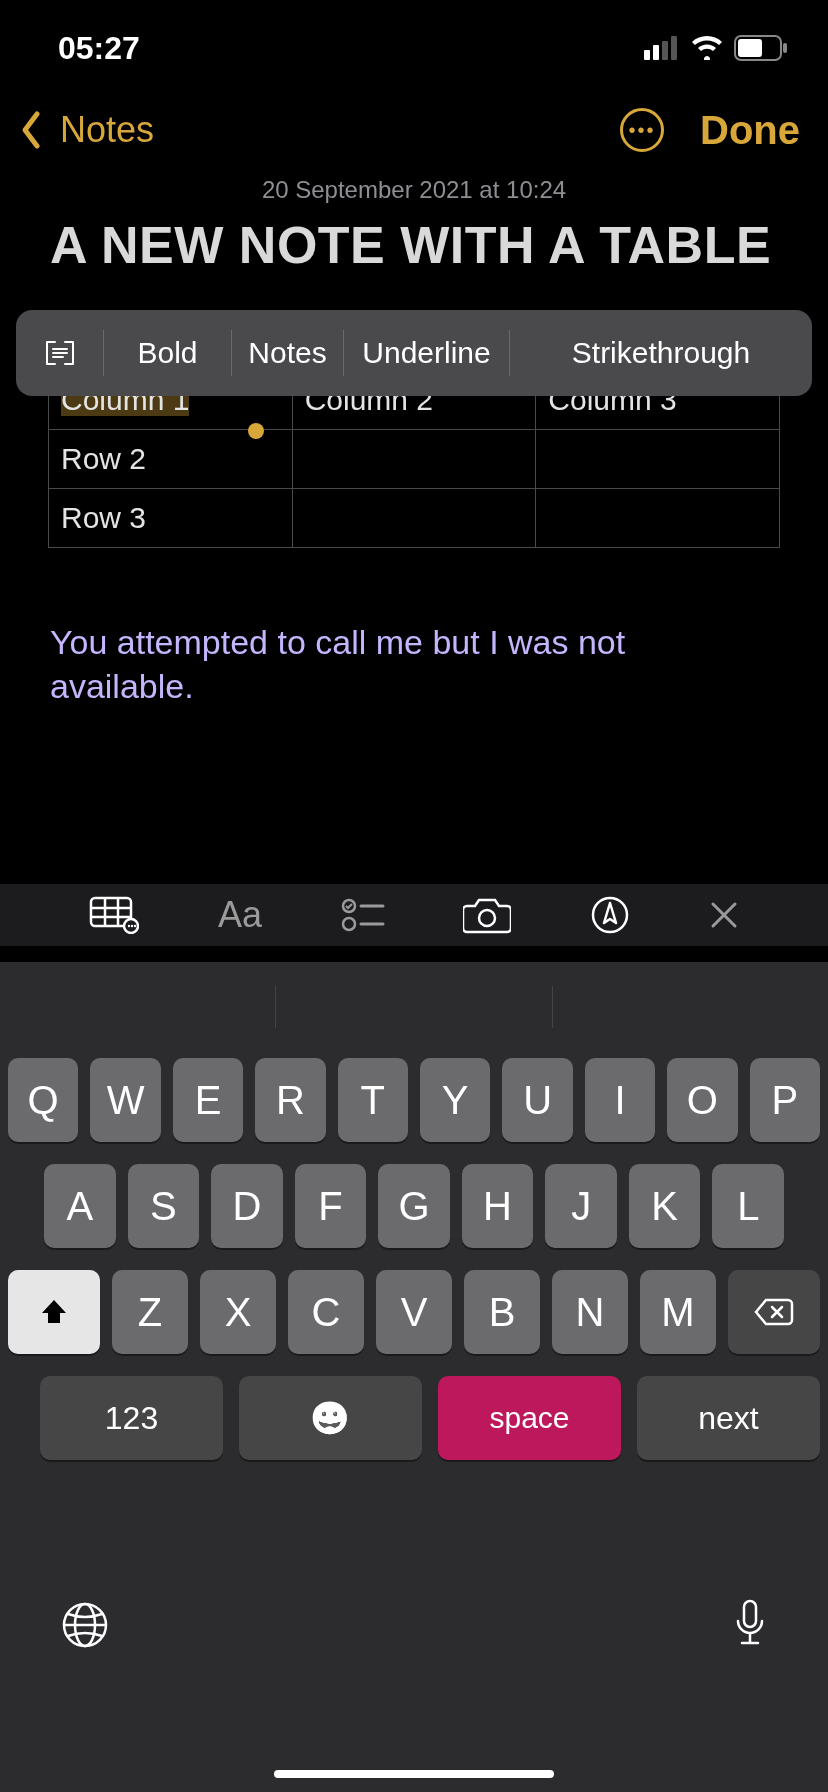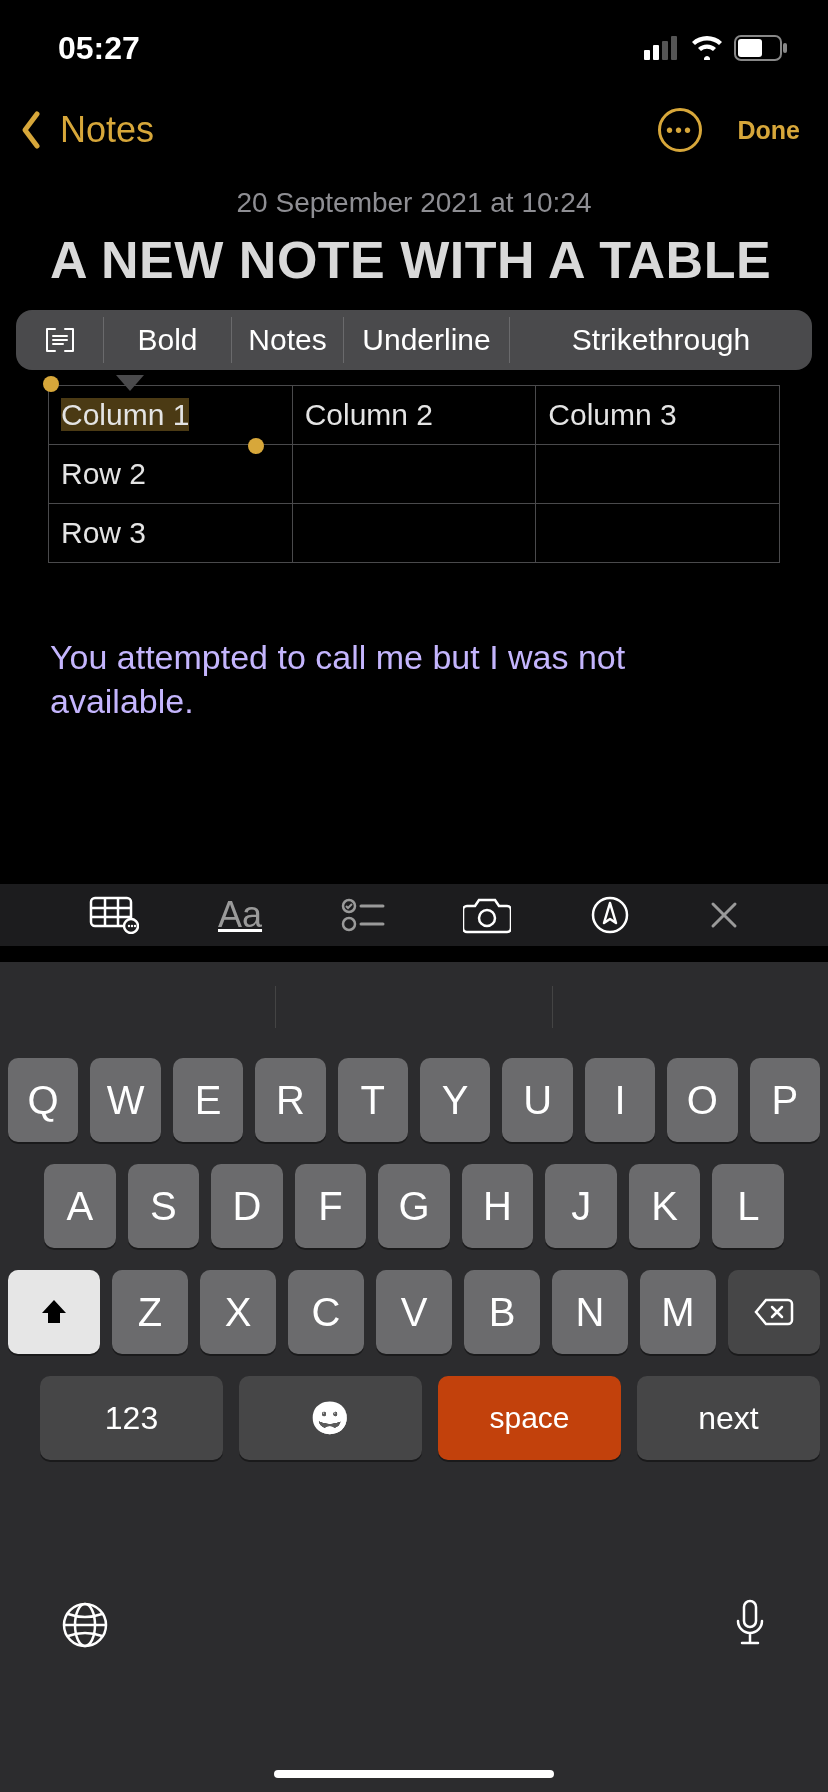--- a/index.html
+++ b/index.html
@@ -7,66 +7,66 @@
   
   .status-bar { display: flex; justify-content: space-between; align-items: center; padding: 18px 40px 10px 58px; height: 88px; }
   .status-time { font-size: 32px; font-weight: 600; }
   .status-right { display: flex; align-items: center; gap: 10px; }
   
   .nav-bar { display: flex; align-items: center; justify-content: space-between; padding: 8px 28px 8px 14px; height: 84px; }
   .nav-left { display: flex; align-items: center; gap: 12px; color: #d7a73a; }
   .nav-back-label { font-size: 36px; }
   .nav-right { display: flex; align-items: center; gap: 36px; }
   .more-btn { width: 44px; height: 44px; border: 3px solid #d7a73a; border-radius: 50%; display: flex; align-items: center; justify-content: center; color: #d7a73a; font-size: 20px; letter-spacing: 2px; }
-  .done-btn { color: #d7a73a; font-size: 25px; font-weight: 600; }
-  
-  .timestamp { text-align: center; color: #8e8e93; font-size: 28px; padding: 4px 0 12px; margin-top: 11px; }
+  .done-btn { color: #d7a73a; font-size: 40px; font-weight: 600; }
+  
+  .timestamp { text-align: center; color: #8e8e93; font-size: 24px; padding: 4px 0 12px; }
   
   .note-title { font-size: 52px; font-weight: 800; letter-spacing: 0.5px; padding: 0 50px; line-height: 1.15; color: #d9d9d9;}
   
-  .format-popup { position: absolute; top: 310px; left: 16px; right: 16px; display: flex; background: #4a4a4c; border-radius: 16px; height: 60px; align-items: center; z-index: 10; }
+  .format-popup { position: absolute; top: 310px; left: 16px; right: 16px; display: flex; background: #4a4a4c; border-radius: 16px; height: 86px; align-items: center; z-index: 10; }
   .format-popup::after { content:''; position:absolute; top:65px; left:100px; width:0; height:0; border-left:14px solid transparent; border-right:14px solid transparent; border-top:16px solid #4a4a4c; }
   .format-item { flex: 0 0 auto; display:flex; align-items:center; justify-content:center; color:#fff; font-size: 30px; border-right: 1px solid #6a6a6c; height: 46px; }
   .format-item.icon { width: 88px; }
   .format-item.b { width: 128px; }
   .format-item.i { width: 112px; }
   .format-item.u { width: 166px; }
   .format-item.s { flex:1; border-right:none; }
   
   .table-wrap { padding: 12px 48px 0; }
   table.note-table { border-collapse: collapse; width: 100%; margin-top: 82px; }
   table.note-table td { border: 1px solid #4a4a4c; padding: 12px 12px; font-size: 30px; color: #e4e4e4; height: 58px; }
   .sel-cell { position: relative; }
   .sel-cell .sel-text { background: rgba(215,167,58,0.35); }
   .handle { position:absolute; width:16px; height:16px; background:#d7a73a; border-radius:50%; }
   .handle.tl { top:-10px; left:-6px; }
   .handle.br { bottom:-10px; right:28px; }
   
   .body-text { padding: 72px 50px 0; font-size: 34px; line-height: 1.3; color: #c4b5fd;}
   
-  .format-toolbar { position:absolute; top: 884px; left:0; right:0; height:62px; background:#1c1c1e; display:flex; align-items:center; justify-content:space-around; padding: 0 50px; text-decoration: underline; }
+  .format-toolbar { position:absolute; top: 884px; left:0; right:0; height:62px; background:#1c1c1e; display:flex; align-items:center; justify-content:space-around; padding: 0 50px; }
   .ft-item { color: #e4e4e4; display:flex; align-items:center; justify-content:center; }
   
   .keyboard { position:absolute; top:962px; left:0; right:0; bottom:0; background:#2c2c2e; display:flex; flex-direction:column; }
   .suggestion-bar { height:90px; display:flex; }
   .sug { flex:1; border-right: 1px solid #444; margin: 24px 0;}
   .sug:last-child{border-right:none;}
   
   .key-rows { padding: 6px 8px 0; }
   .krow { display:flex; gap:12px; margin-bottom: 22px; justify-content:center; }
   .key { background:#6b6b6d; color:#fff; border-radius:10px; height:84px; display:flex; align-items:center; justify-content:center; font-size:40px; flex:1; box-shadow: 0 2px 0 rgba(0,0,0,0.4);}
   .krow.r2 { padding: 0 36px;}
   .key.special { background:#464647; }
   .key.shift { background:#e6e6e6; color:#000; flex: 0 0 92px;}
   .key.del { flex: 0 0 92px;}
   .krow.r4 .key { flex:1; }
   .krow.r4 { gap:16px;margin-left:32px; }
   .key.num { flex:0 0 90px; font-size:32px;}
   .key.emoji { flex:0 0 76px;}
-  .key.space { background:#c2410c; font-size:30px;}
+  .key.space { background:#be185d; font-size:30px;}
   .key.next { flex:0 0 180px; font-size:32px;}
   
   .kb-bottom { flex:1; display:flex; align-items:center; justify-content:space-between; padding: 0 60px 20px; }
   .home-ind { position:absolute; bottom:14px; left:50%; transform:translateX(-50%); width:280px; height:8px; background:#fff; border-radius:4px; }
 </style>
 </head>
 <body>
 
 <div class="status-bar">
   <div class="status-time">05:27</div>

